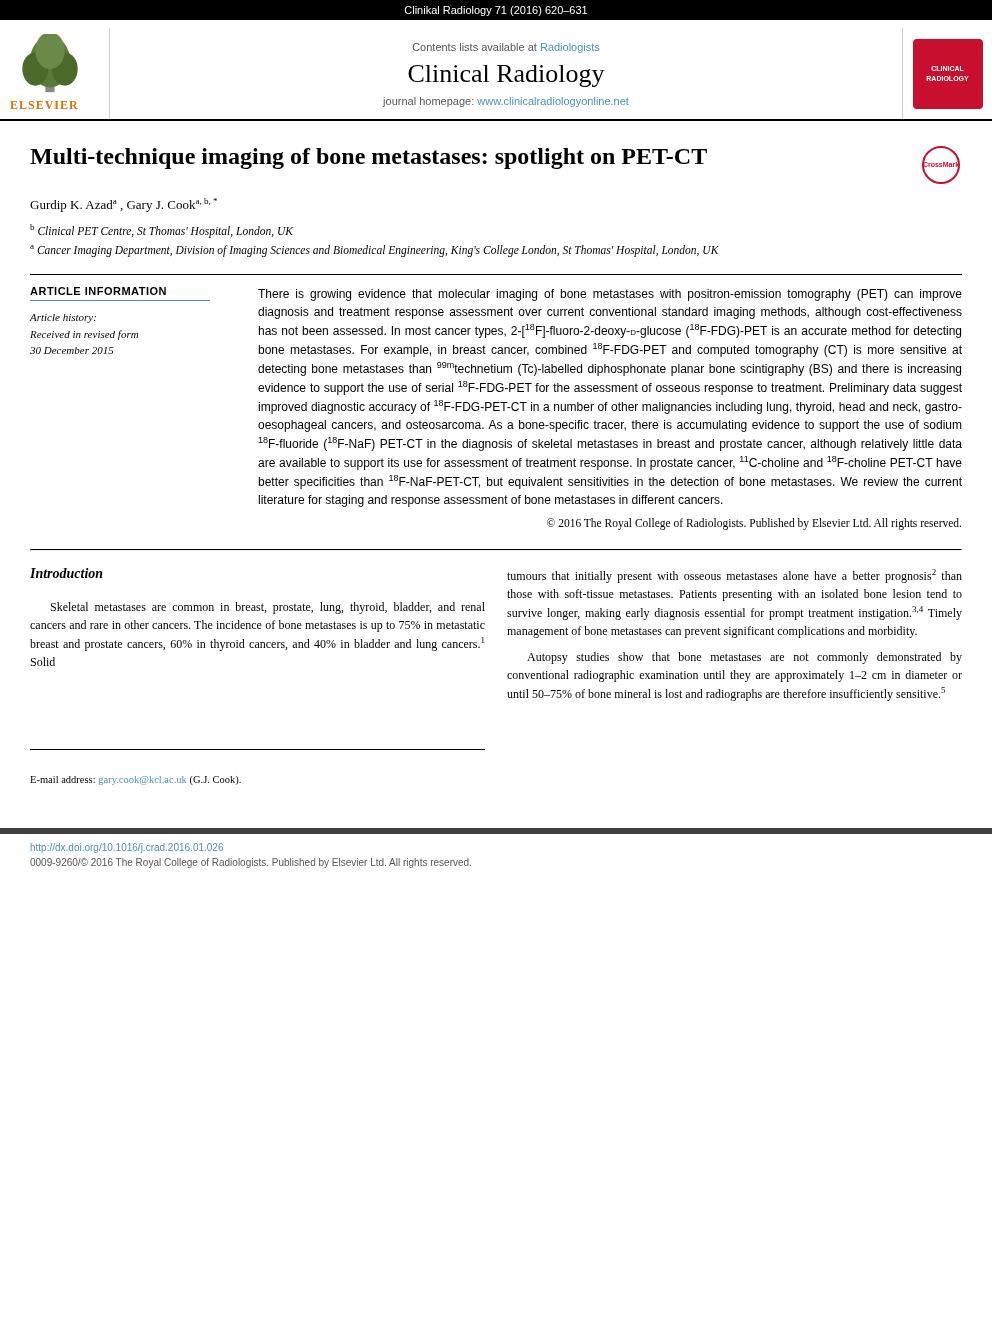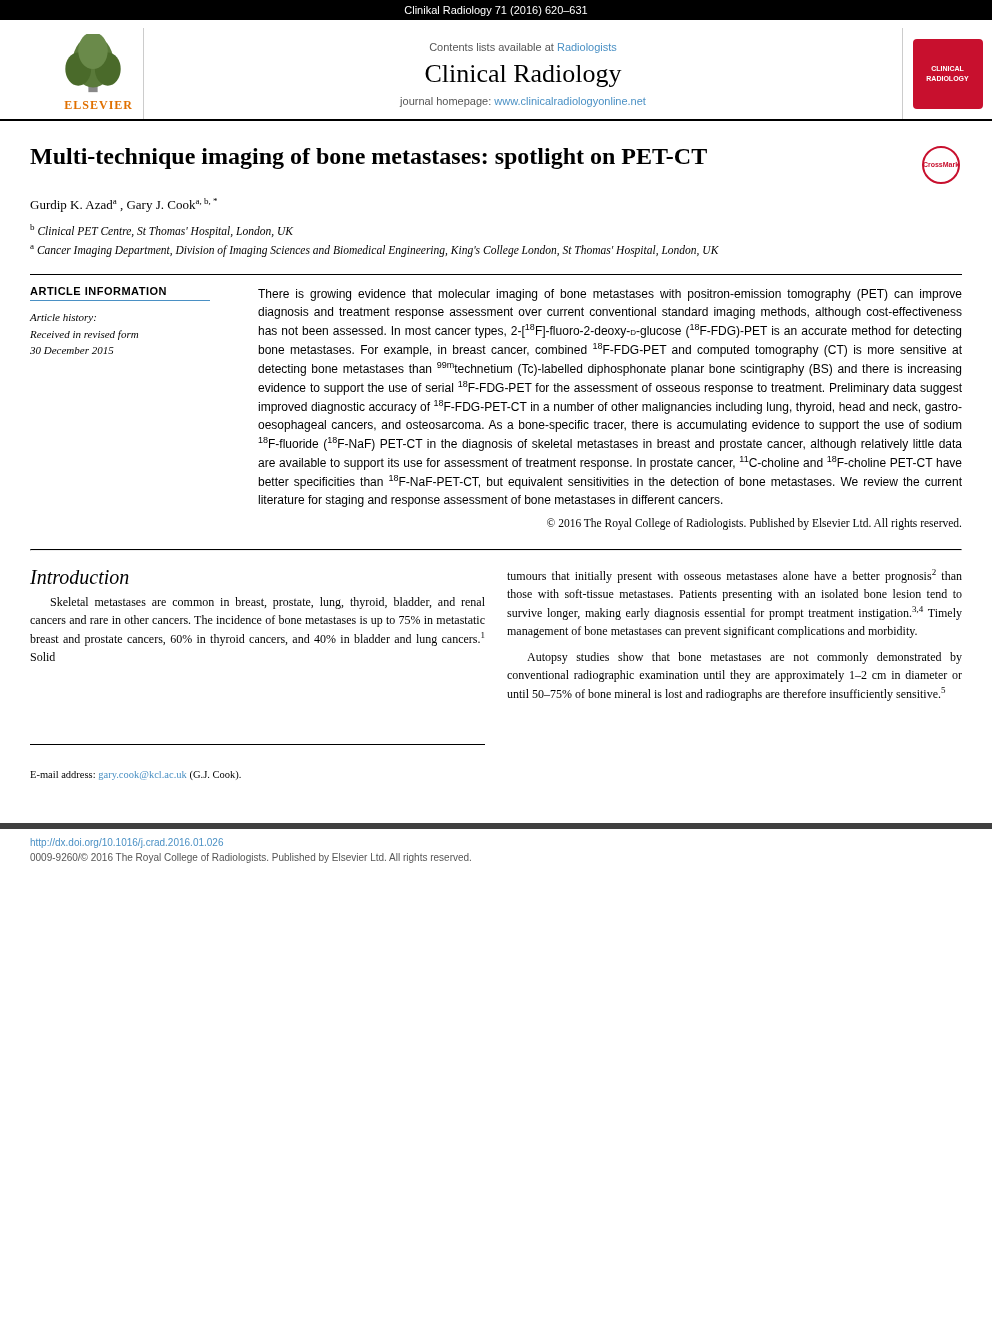--- a/index.html
+++ b/index.html
@@ -23,24 +23,24 @@
     }
 
     
     .journal-header {
       display: flex;
       align-items: stretch;
       border-bottom: 2px solid #000;
       padding: 8px 0 0 0;
     }
     .elsevier-logo {
-      width: 144px;
+      width: 110px;
       display: flex;
       flex-direction: column;
-      align-items: flex-end;
+      align-items: flex-start;
       justify-content: center;
       padding: 6px 10px;
       border-right: 1px solid #ccc;
     }
     .elsevier-tree {
       width: 80px;
       height: 60px;
     }
     .elsevier-text {
       font-size: 12px;
@@ -238,24 +238,24 @@
     
     .body-two-col {
       display: flex;
       gap: 22px;
       margin-bottom: 20px;
     }
     .body-col {
       flex: 1;
     }
     .section-heading {
-      font-size: 20px;
-      font-weight: normal;
+      font-size: 14px;
+      font-weight: bold;
       font-style: italic;
-      margin-bottom: 4px;
+      margin-bottom: 16px;
       font-family: 'Times New Roman', Times, serif;
     }
     .body-text {
       font-size: 12px;
       line-height: 1.5;
       text-align: justify;
       font-family: 'Times New Roman', Times, serif;
     }
     .body-text sup {
       font-size: 9px;

